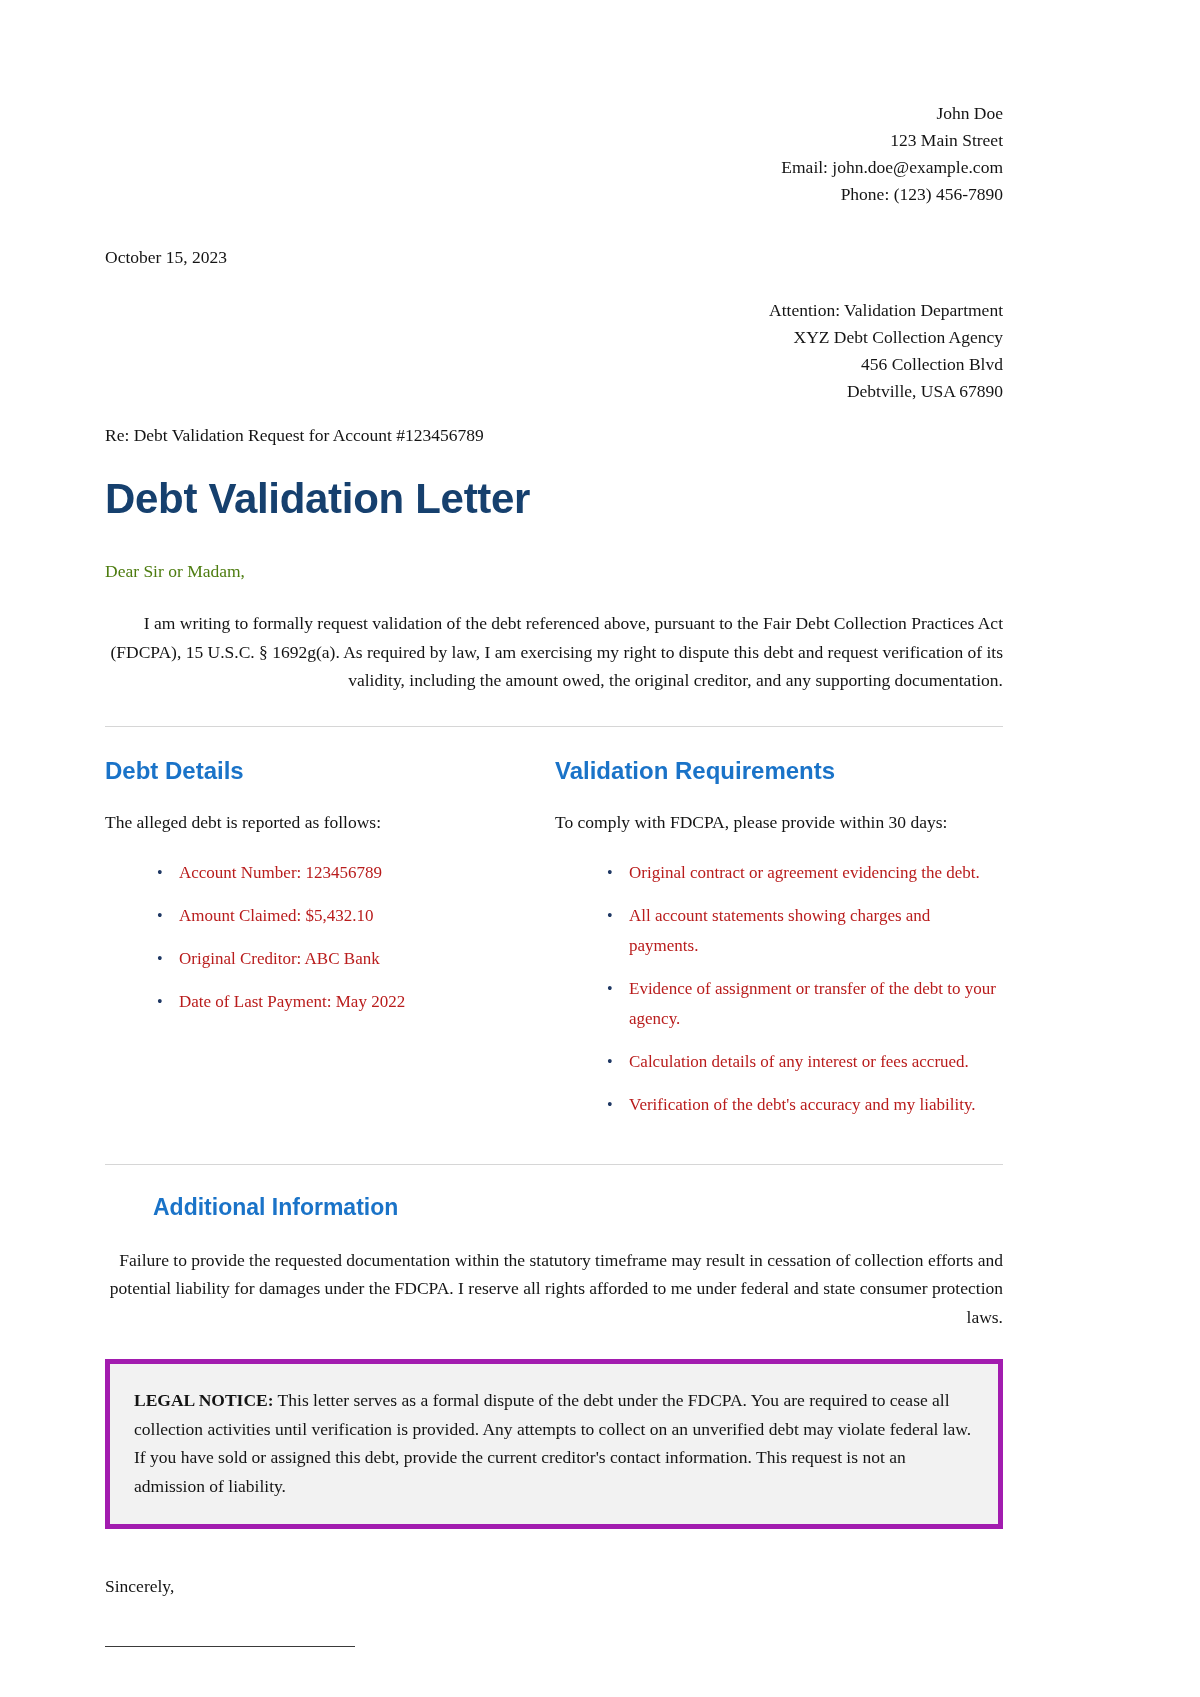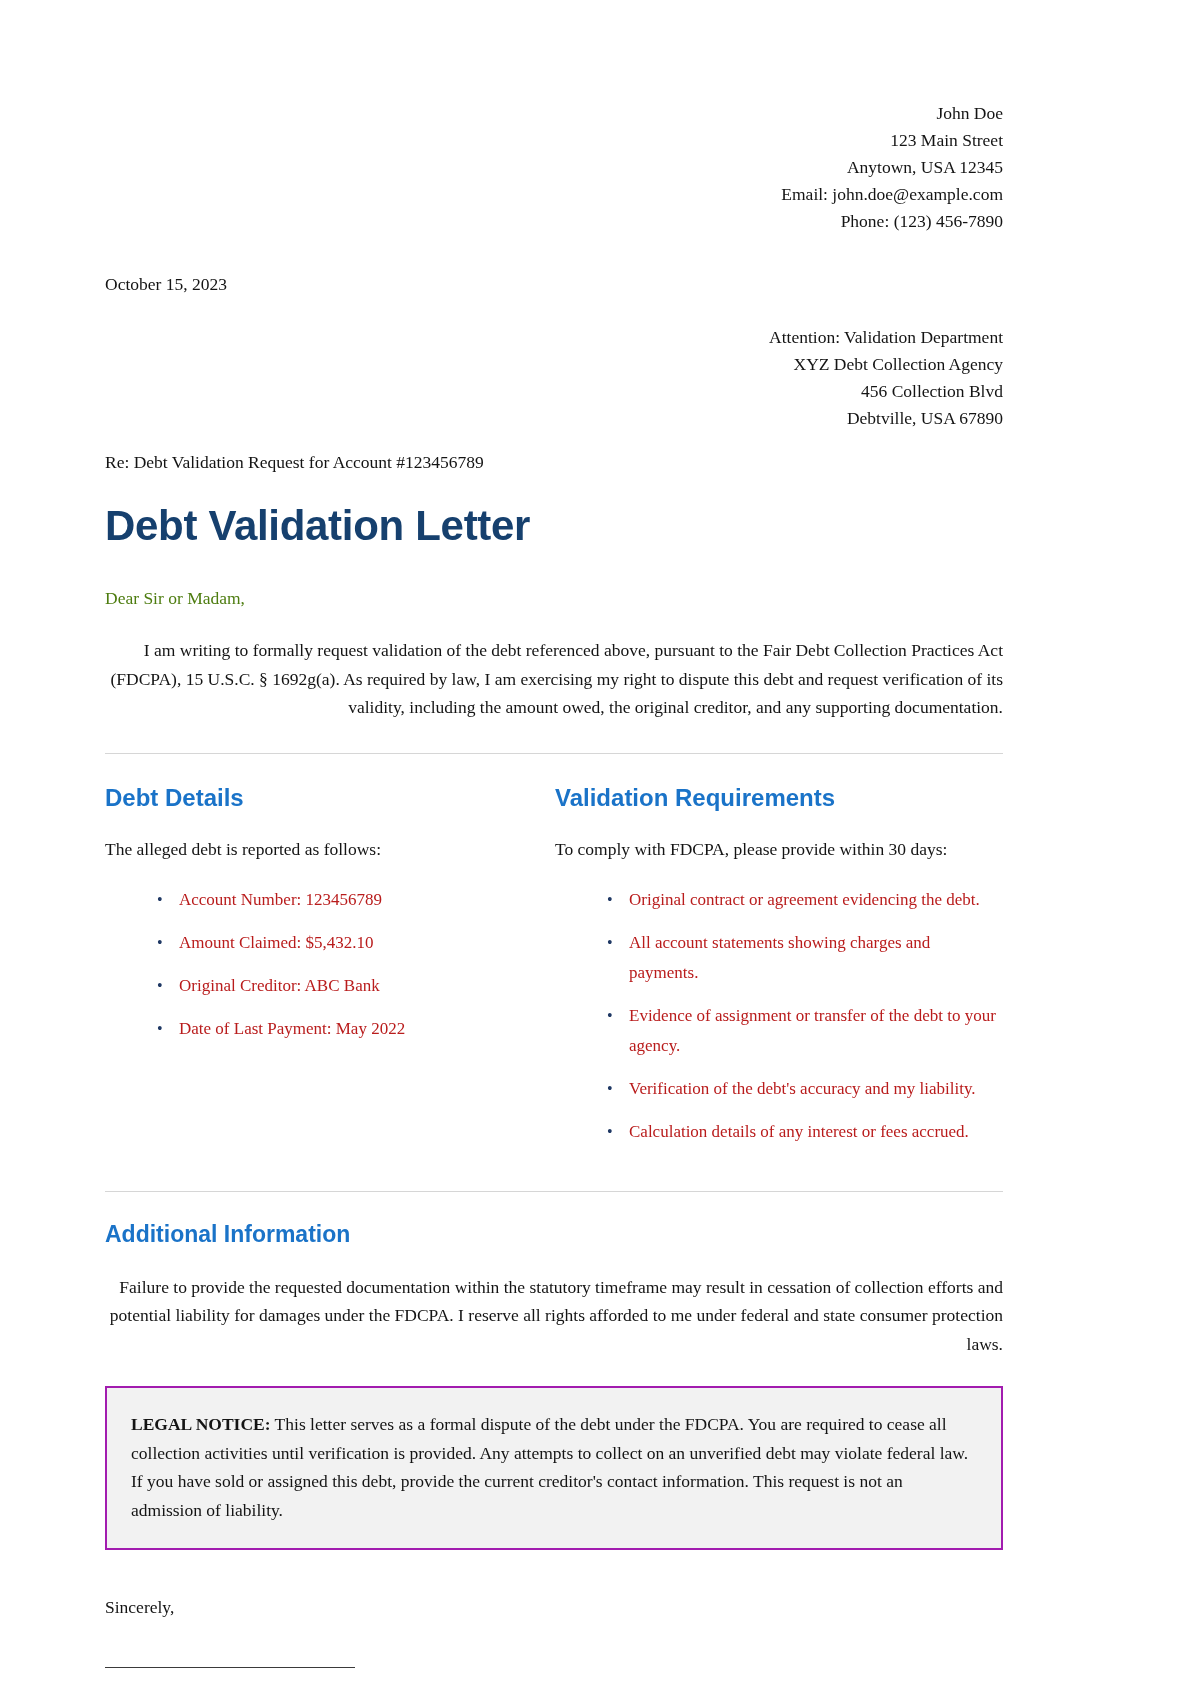--- a/index.html
+++ b/index.html
@@ -127,26 +127,26 @@
     content: "\2022";
     position: absolute;
     left: -22px;
     top: 0;
     color: #1f3864;
     font-size: 16px;
   }
 
   
   .addl-section { margin-top: 29px; }
-  .addl-section h2.section-heading { font-size: 23px; }
+  .addl-section h2.section-heading { font-size: 23px; margin-left: 48px; }
 
   
   .legal-box {
     margin-top: 28px;
-    border: 2px solid #a21caf;
+    border: 5px solid #a21caf;
     background: #f2f2f2;
     padding: 22px 24px 24px 24px;
     box-sizing: border-box;
   }
   .legal-text {
     font-size: 17.5px;
     line-height: 28.5px;
     color: #141414;
     margin: 0;
   }
@@ -168,21 +168,20 @@
 </style>
 </head>
 <body>
 
 <div class="page">
   <div class="content">
 
     <div class="addr-block">
       <div class="addr-line">John Doe</div>
       <div class="addr-line">123 Main Street</div>
-      <div class="addr-line">Anytown, USA 12345</div>
       <div class="addr-line">Email: john.doe@example.com</div>
       <div class="addr-line">Phone: (123) 456-7890</div>
     </div>
 
     <div class="gap-lg"></div>
 
     <div class="date-line">October 15, 2023</div>
 
     <div class="gap-md"></div>
 
@@ -218,22 +217,22 @@
         </ul>
       </div>
 
       <div class="col col-right">
         <h2 class="section-heading">Validation Requirements</h2>
         <div class="section-intro">To comply with FDCPA, please provide within 30 days:</div>
         <ul class="detail-list">
           <li>Original contract or agreement evidencing the debt.</li>
           <li>All account statements showing charges and payments.</li>
           <li>Evidence of assignment or transfer of the debt to your agency.</li>
+          <li>Calculation details of any interest or fees accrued.</li>
           <li>Verification of the debt's accuracy and my liability.</li>
-          <li>Calculation details of any interest or fees accrued.</li>
         </ul>
       </div>
 
     </div>
 
     <hr class="divider">
 
     <div class="addl-section">
       <h2 class="section-heading">Additional Information</h2>
       <p class="body-text">Failure to provide the requested documentation within the statutory timeframe may result in cessation of collection efforts and potential liability for damages under the FDCPA. I reserve all rights afforded to me under federal and state consumer protection laws.</p>

